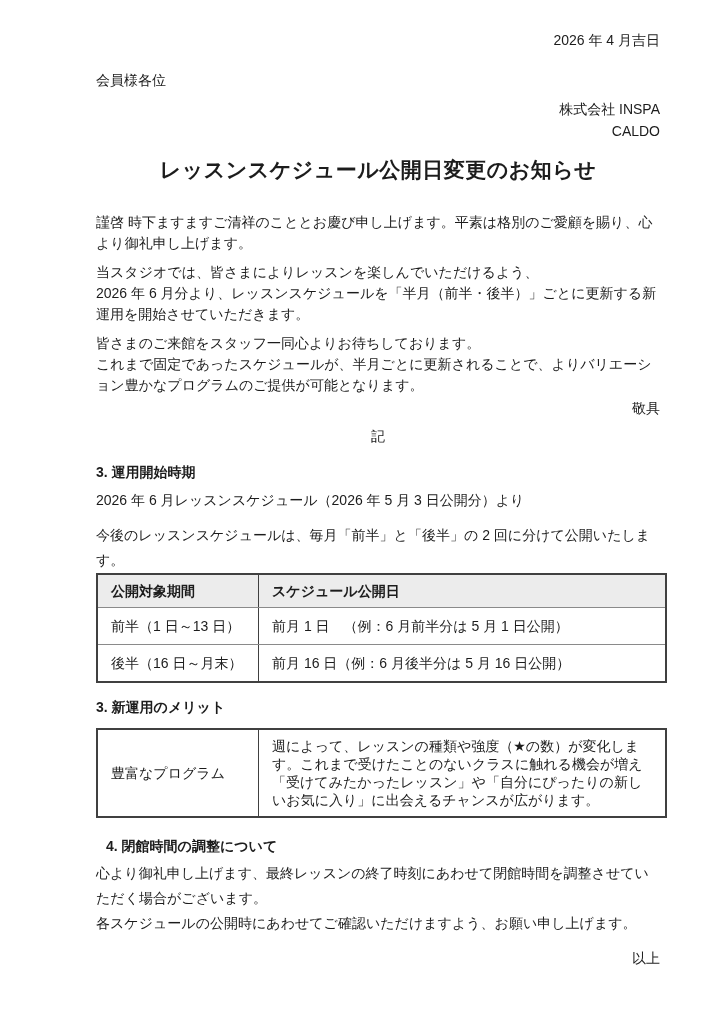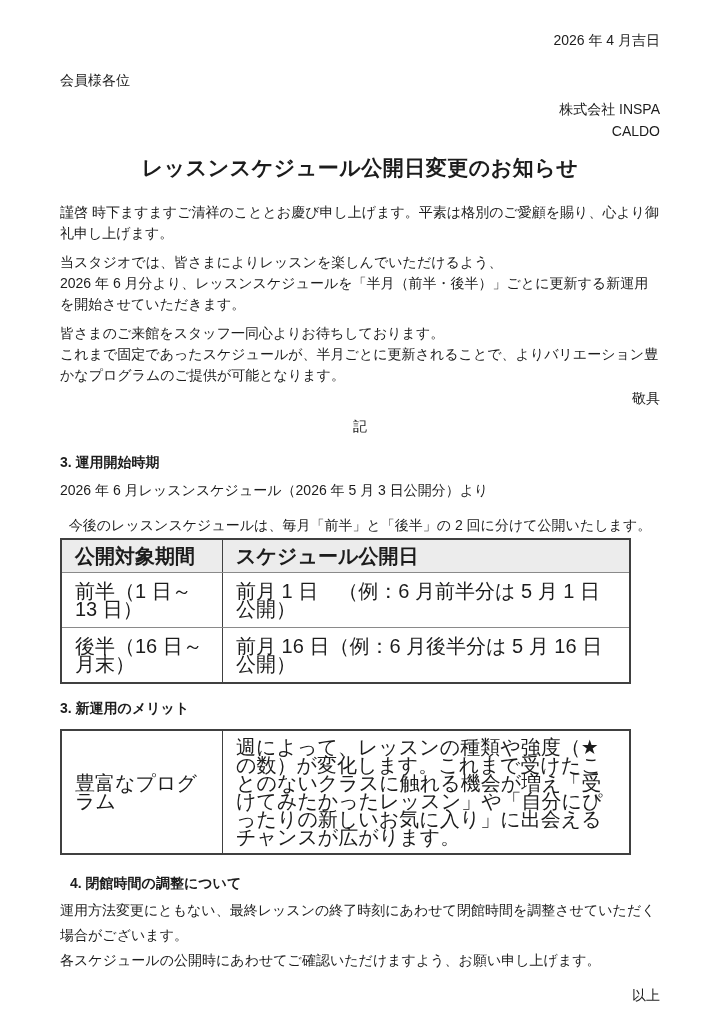--- a/index.html
+++ b/index.html
@@ -16,62 +16,61 @@
     height: 1024px;
     background: var(--page-bg);
     color: var(--text);
     font-family: "Liberation Sans", "DejaVu Sans", sans-serif;
     font-size: 14px;
     overflow: hidden;
   }
   .page {
     width: 724px;
     height: 800px;
-    padding: 30px 64px 0 60px;
+    padding: 30px 64px 0 96px;
   }
   .right  { text-align: right; }
   .center { text-align: center; }
 
   .date-line        { line-height: 20px; margin-bottom: 20px; }
   .recipient-line   { line-height: 20px; margin-bottom: 8px; }
   .sender-block div { line-height: 22px; }
   .sender-block     { margin-bottom: 14px; }
 
   .doc-title {
     font-size: 21px;
     font-weight: bold;
     line-height: 28px;
     letter-spacing: 0.5px;
-    margin-bottom: 18px;
-    font-family: Liberation Mono, monospace;
+    margin-bottom: 28px;
   }
 
   .para { line-height: 21px; margin-bottom: 8px; }
   .para-benefits { margin-bottom: 2px; }
   .keigu { line-height: 20px; margin: 0 0 8px; }
   .ki    { line-height: 20px; margin-bottom: 14px; }
 
   .sec-heading { font-weight: bold; line-height: 25px; margin-bottom: 3px; }
   .sec-body    { line-height: 25px; margin-bottom: 10px; }
-  .sec-body-tight { margin-bottom: 0; text-align: center; }
+  .sec-body-tight { margin-bottom: 0; }
   .sec-heading-4 { padding-left: 10px; margin-top: 16px; margin-bottom: 2px; }
   .sec-body-last { margin-bottom: 6px; }
 
   table.doc-table {
     border-collapse: collapse;
     width: 571px;
     margin-bottom: 12px;
     border: 2px solid var(--table-border);
   }
   table.doc-table th,
   table.doc-table td {
     border: 1px solid var(--table-inner-border);
     border-left: 1px solid var(--table-border);
     border-right: 1px solid var(--table-border);
-    font-size: 20px;
+    font-size: 14px;
     line-height: 18px;
     text-align: left;
     vertical-align: middle;
   }
   table.doc-table col.c1 { width: 162px; }
   table.doc-table col.c2 { width: 409px; }
   table.doc-table th {
     background: var(--table-header-bg);
     font-weight: bold;
     padding: 7px 13px;
@@ -153,19 +152,19 @@
     <tbody>
       <tr>
         <td>豊富なプログラム</td>
         <td>週によって、レッスンの種類や強度（★の数）が変化します。これまで受けたことのないクラスに触れる機会が増え「受けてみたかったレッスン」や「自分にぴったりの新しいお気に入り」に出会えるチャンスが広がります。</td>
       </tr>
     </tbody>
   </table>
 
   <div class="sec-heading sec-heading-4">4. 閉館時間の調整について</div>
   <div class="sec-body sec-body-last">
-    <div>運用方法変更にともない、最終レッスンの終了時刻にあわせて閉館時間を調整させていただく場合がございます。</div>
+    <div>心より御礼申し上げます、最終レッスンの終了時刻にあわせて閉館時間を調整させていただく場合がございます。</div>
     <div>各スケジュールの公開時にあわせてご確認いただけますよう、お願い申し上げます。</div>
   </div>
 
   <div class="end-word right">以上</div>
 
 </div>
 
 </body></html>

